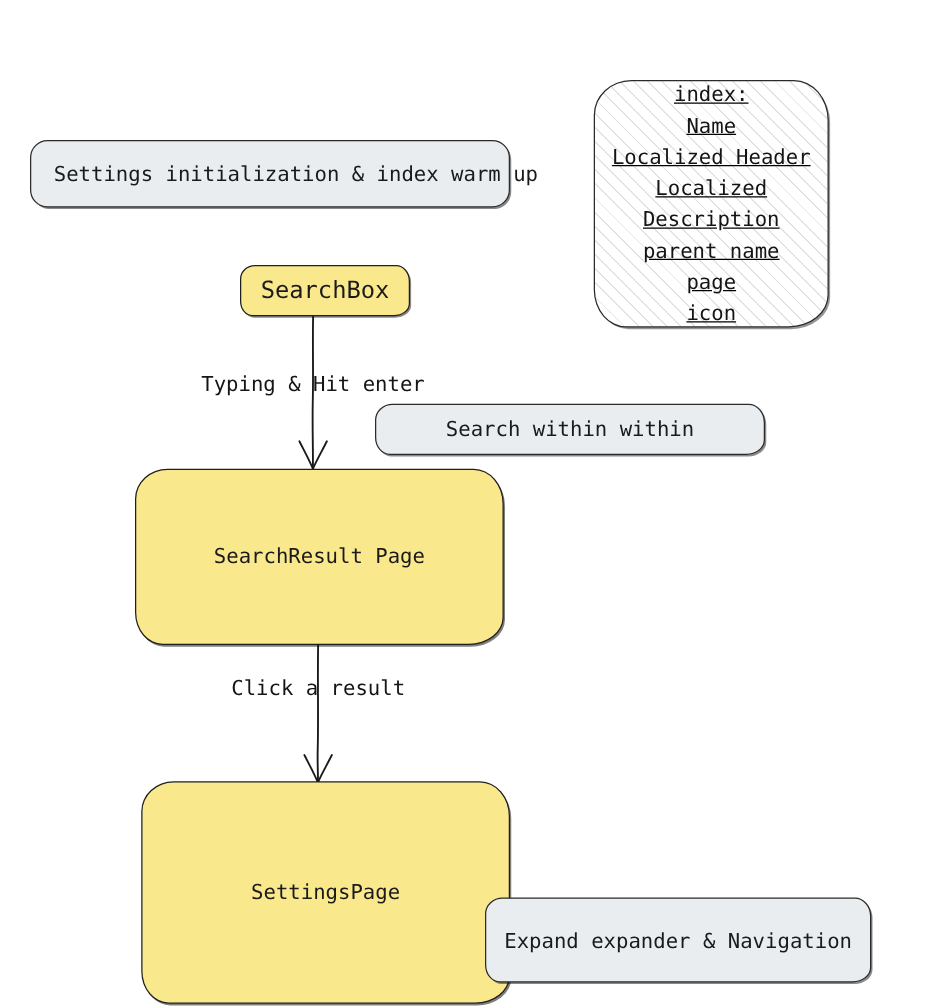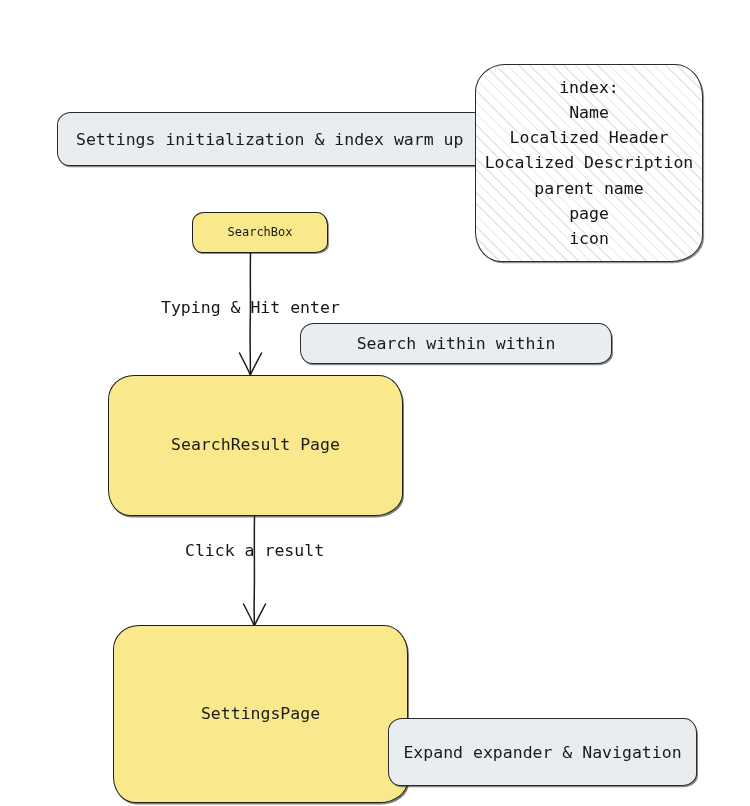--- a/index.html
+++ b/index.html
@@ -104,35 +104,35 @@
 
     <path d="M 250.5 253 C 250.0 276 250.8 300 250.2 322 C 249.8 344 250.6 362 250.3 374" fill="none" stroke="#1a1a1a" stroke-width="1.5" stroke-linecap="round"></path>
     <path d="M 239.5 353 C 243 360 247.5 368 250.3 375" fill="none" stroke="#1a1a1a" stroke-width="1.5" stroke-linecap="round"></path>
     <path d="M 261.5 353 C 258 360 253.4 368 250.3 375" fill="none" stroke="#1a1a1a" stroke-width="1.5" stroke-linecap="round"></path>
 
     <path d="M 254.5 516 C 254.0 545 254.8 575 254.2 598 C 253.8 612 254.6 620 254.3 626" fill="none" stroke="#1a1a1a" stroke-width="1.5" stroke-linecap="round"></path>
     <path d="M 243.5 604 C 247 611 251.5 619 254.3 626" fill="none" stroke="#1a1a1a" stroke-width="1.5" stroke-linecap="round"></path>
     <path d="M 265.5 604 C 262 611 257.4 619 254.3 626" fill="none" stroke="#1a1a1a" stroke-width="1.5" stroke-linecap="round"></path>
   </svg>
 
-  <div class="note" style="left:57px; top:112px; width:435px; height:54px; font-size:16.5px; z-index:2;">
+  <div class="note" style="left:24px; top:112px; width:384px; height:54px; font-size:16.5px; z-index:2;border-radius:14px;">
     <span>Settings initialization &amp; index warm up</span>
   </div>
 
-  <div class="hatch-box" style="left:475px; top:64px; width:228px; height:198px; z-index:3;">
+  <div class="hatch-box" style="left:475px; top:64px; width:188px; height:198px; z-index:3;text-decoration:underline;">
     <div class="hatch-text" style="font-size:16.5px;">index:
 Name
 Localized Header
 Localized Description
 parent name
 page
 icon</div>
   </div>
 
-  <div class="node node-yellow small" style="left:192px; top:212px; width:136px; height:41px; font-size:12px; z-index:4;justify-content:center;">
+  <div class="node node-yellow small" style="left:192px; top:212px; width:136px; height:41px; font-size:19px; z-index:4;justify-content:center;">
     <span>SearchBox</span>
   </div>
 
   <div class="edge-label" style="left:161px; top:298px; font-size:16.5px; z-index:5;">Typing &amp; Hit enter</div>
 
   <div class="note" style="left:300px; top:323px; width:312px; height:41px; font-size:16.5px; justify-content:center; z-index:6;">
     <span>Search within within</span>
   </div>
 
   <div class="node node-yellow" style="left:108px; top:375px; width:295px; height:141px; font-size:16.5px; z-index:4;">

